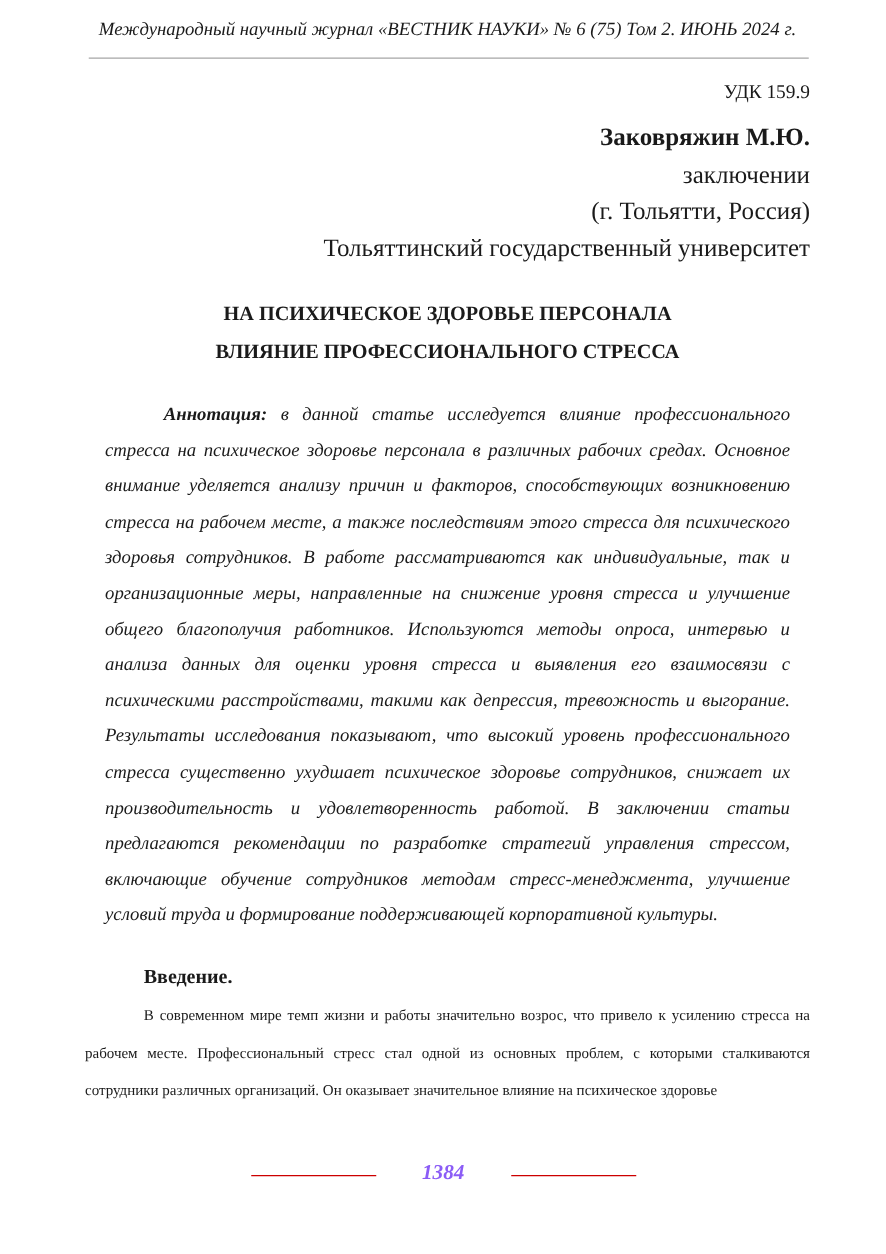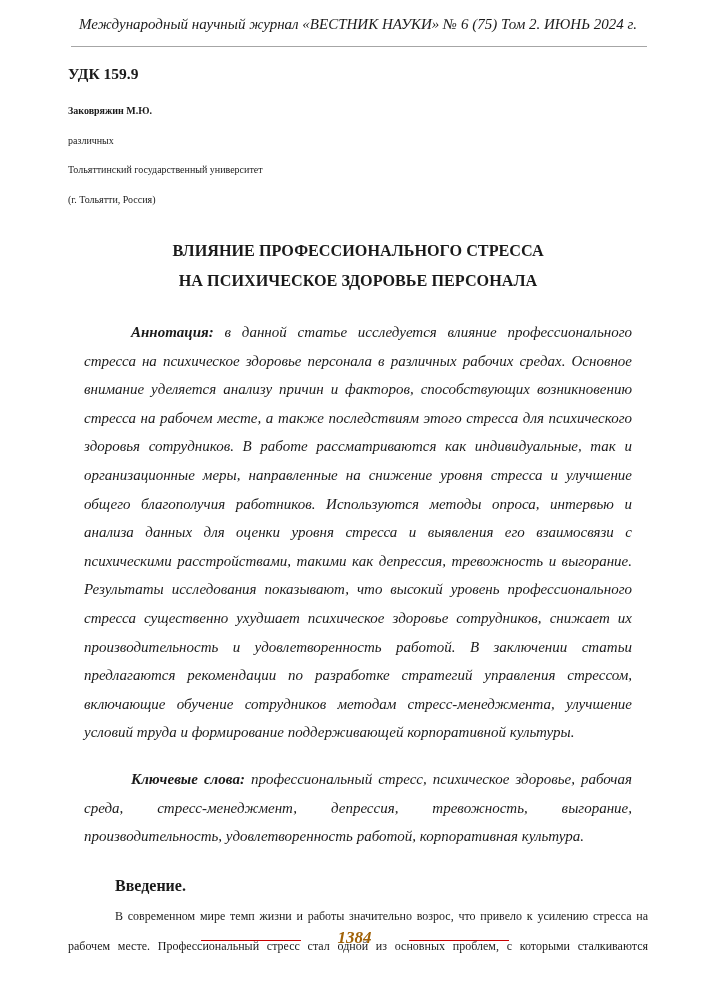--- a/index.html
+++ b/index.html
@@ -28,28 +28,29 @@
     white-space: nowrap;
   }
   .divider {
     margin-top: 12px;
     margin-left: 3px;
     width: 576px;
     border-top: 1.5px solid #a6a6a6;
   }
   .udc {
     margin-top: 18px;
-    font-weight: 700;
+    font-weight: 400;
     font-size: 15.5px;
     line-height: 18px;
+    text-align: right;
   }
   .authors {
     margin-top: 13px;
-    text-align: left;
-    font-size: 10px;
+    text-align: right;
+    font-size: 20px;
     line-height: 29.5px;
   }
   .authors .author-name { font-weight: 700; }
   .title-block {
     margin-top: 22px;
     text-align: center;
     font-weight: 700;
     font-size: 16.2px;
     line-height: 30px;
   }
@@ -108,38 +109,37 @@
   <div class="content">
 
     <div class="journal-header">Международный научный журнал «ВЕСТНИК НАУКИ» № 6 (75) Том 2. ИЮНЬ 2024 г.</div>
 
     <div class="divider"></div>
 
     <div class="udc">УДК 159.9</div>
 
     <div class="authors">
       <div class="author-name">Заковряжин М.Ю.</div>
-      <div>различных</div>
+      <div>заключении</div>
+      <div>(г. Тольятти, Россия)</div>
       <div>Тольяттинский государственный университет</div>
-      <div>(г. Тольятти, Россия)</div>
     </div>
 
     <div class="title-block">
+      <div>НА ПСИХИЧЕСКОЕ ЗДОРОВЬЕ ПЕРСОНАЛА</div>
       <div>ВЛИЯНИЕ ПРОФЕССИОНАЛЬНОГО СТРЕССА</div>
-      <div>НА ПСИХИЧЕСКОЕ ЗДОРОВЬЕ ПЕРСОНАЛА</div>
     </div>
 
     <p class="abstract"><b class="lead">Аннотация:</b> <span>в данной статье исследуется влияние профессионального стресса на психическое здоровье персонала в различных рабочих средах. Основное внимание уделяется анализу причин и факторов, способствующих возникновению стресса на рабочем месте, а также последствиям этого стресса для психического здоровья сотрудников. В работе рассматриваются как индивидуальные, так и организационные меры, направленные на снижение уровня стресса и улучшение общего благополучия работников. Используются методы опроса, интервью и анализа данных для оценки уровня стресса и выявления его взаимосвязи с психическими расстройствами, такими как депрессия, тревожность и выгорание. Результаты исследования показывают, что высокий уровень профессионального стресса существенно ухудшает психическое здоровье сотрудников, снижает их производительность и удовлетворенность работой. В заключении статьи предлагаются рекомендации по разработке стратегий управления стрессом, включающие обучение сотрудников методам стресс-менеджмента, улучшение условий труда и формирование поддерживающей корпоративной культуры.</span></p>
 
-    <p class="keywords"><b class="lead">Ключевые слова:</b> <span>профессиональный стресс, психическое здоровье, рабочая среда, стресс-менеджмент, депрессия, тревожность, выгорание, производительность, удовлетворенность работой, корпоративная культура.</span></p>
 
     <div class="intro-heading">Введение.</div>
 
     <p class="intro-para">В современном мире темп жизни и работы значительно возрос, что привело к усилению стресса на рабочем месте. Профессиональный стресс стал одной из основных проблем, с которыми сталкиваются сотрудники различных организаций. Он оказывает значительное влияние на психическое здоровье</p>
 
   </div>
 
   <div class="footer">
     <div class="rule" style="color: rgb(204, 0, 0); border-color: rgb(204, 0, 0);"></div>
-    <div class="num" style="color: #a16207; border-color: rgb(204, 0, 0);">1384</div>
+    <div class="num" style="color: #8b5cf6; border-color: rgb(204, 0, 0);">1384</div>
     <div class="rule" style="color: rgb(204, 0, 0); border-color: rgb(204, 0, 0);"></div>
   </div>
 </div>
 
 </body></html>

